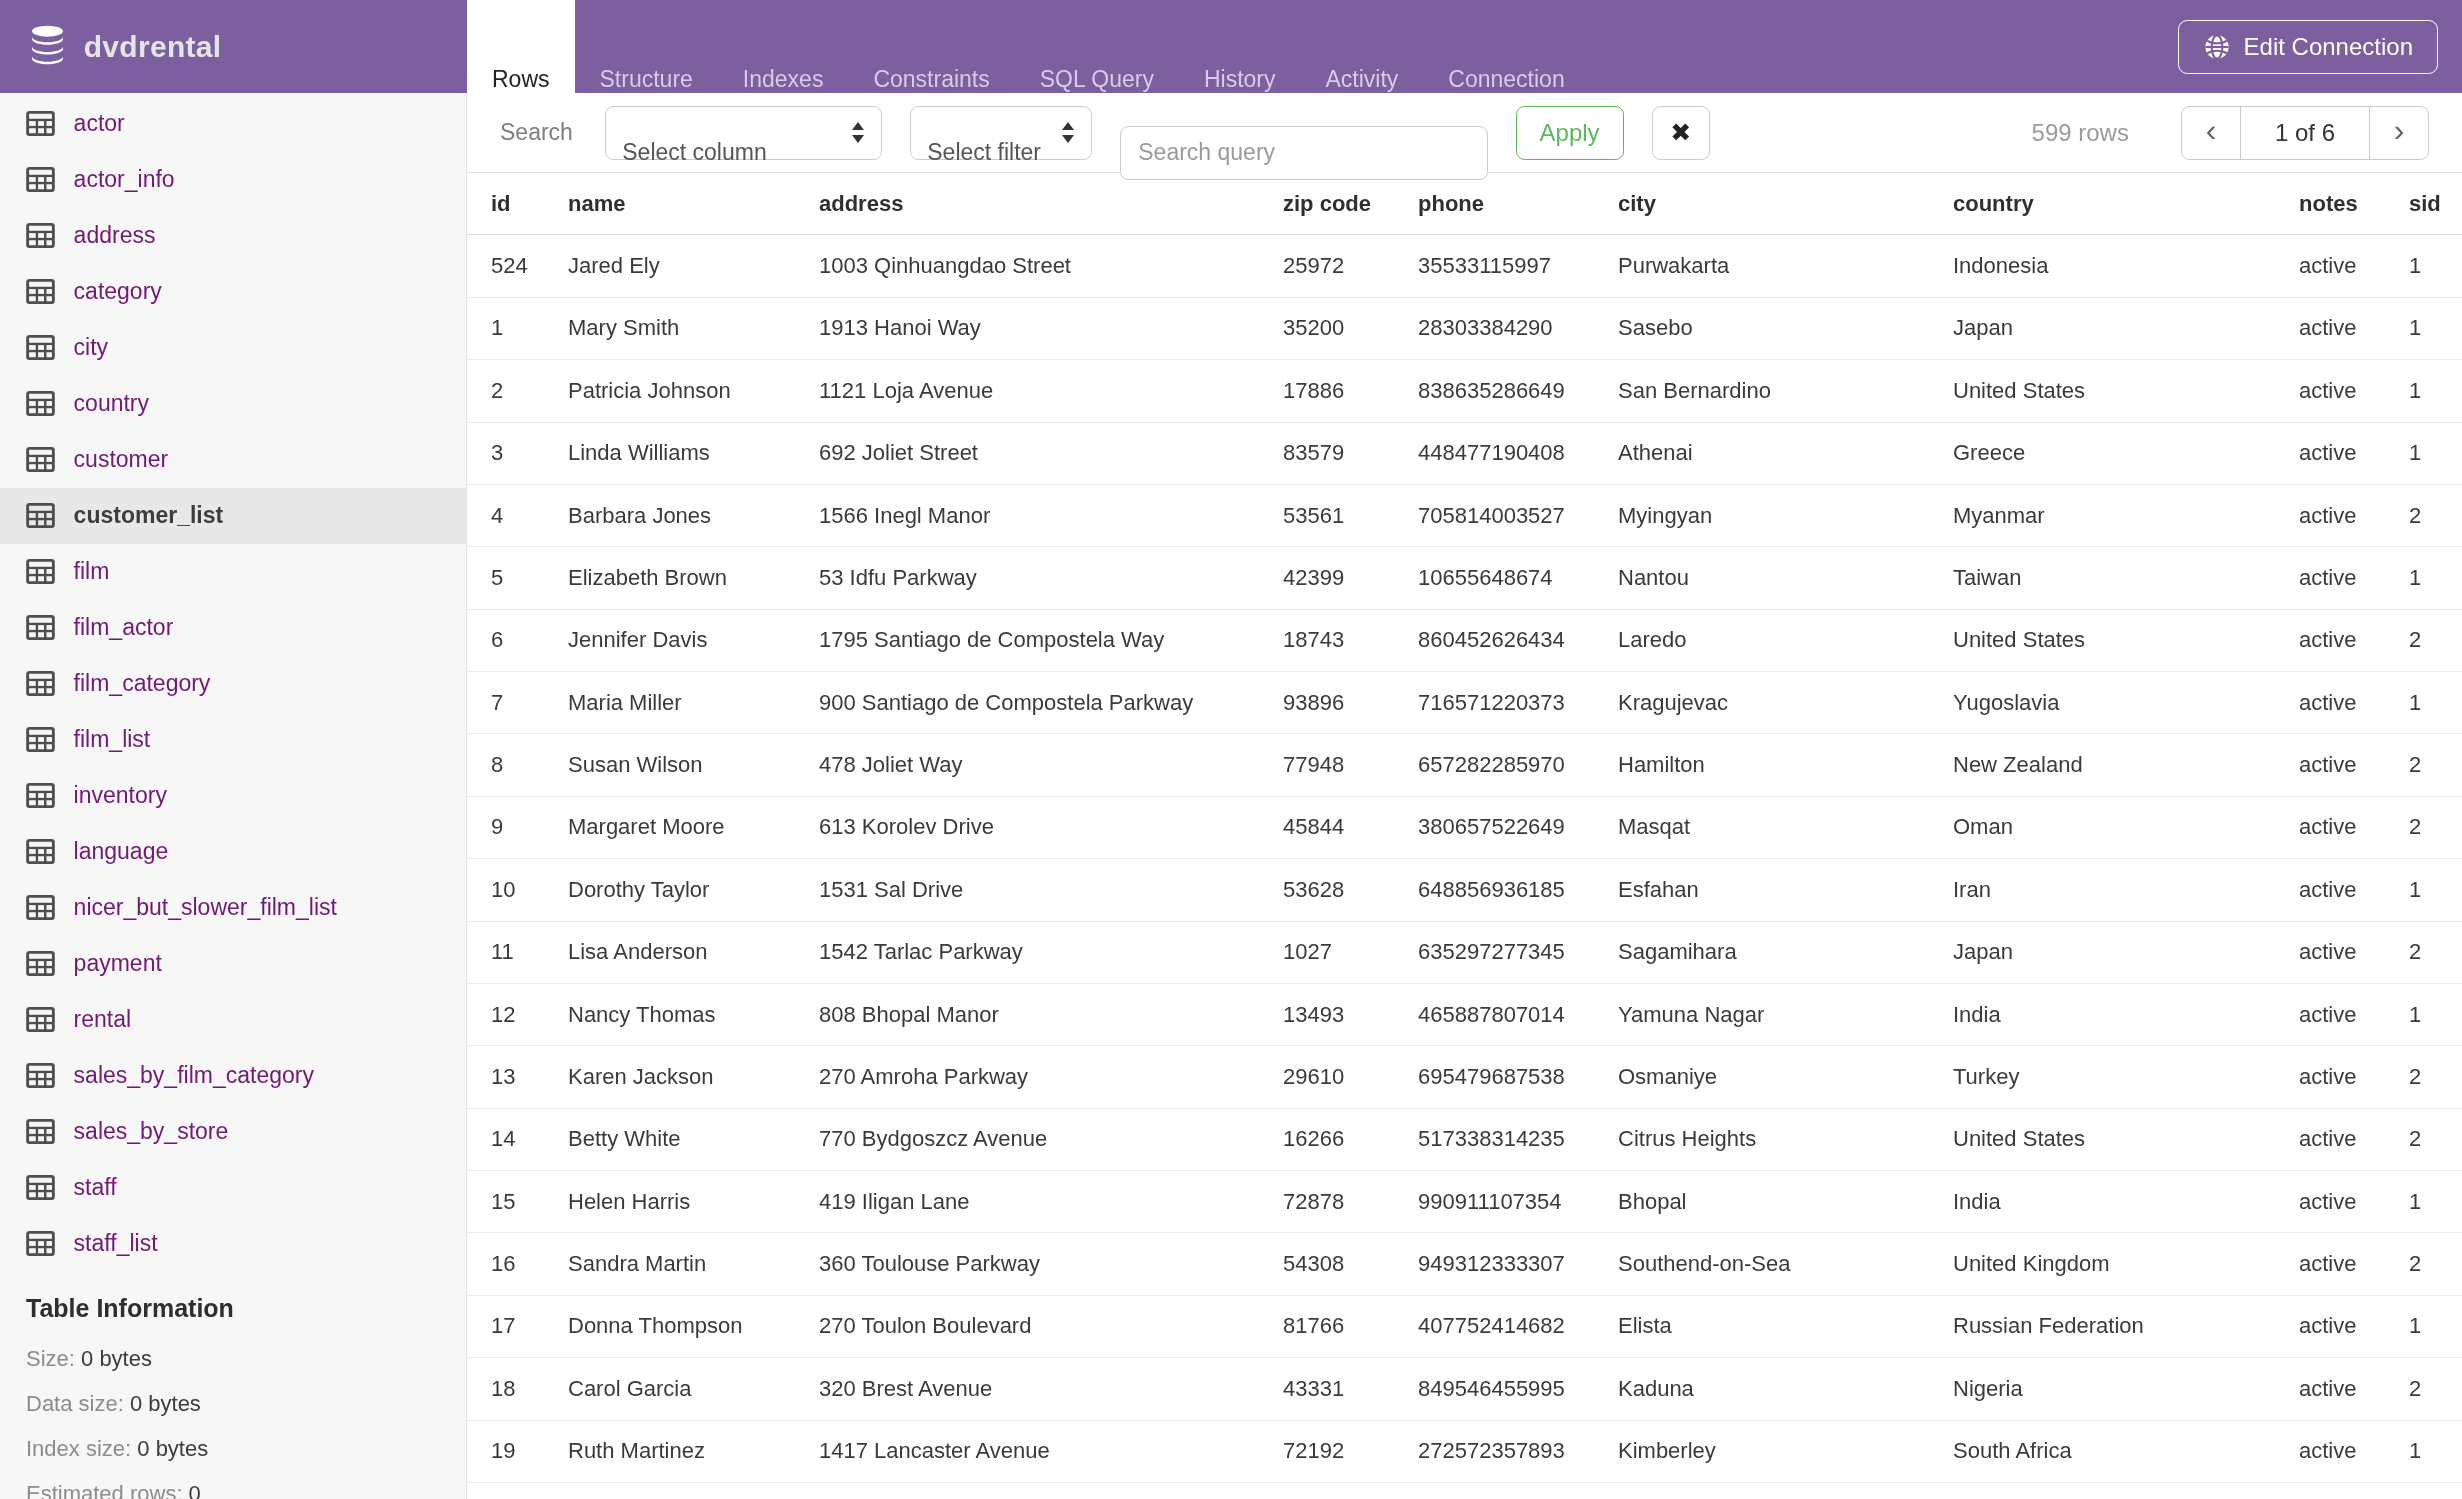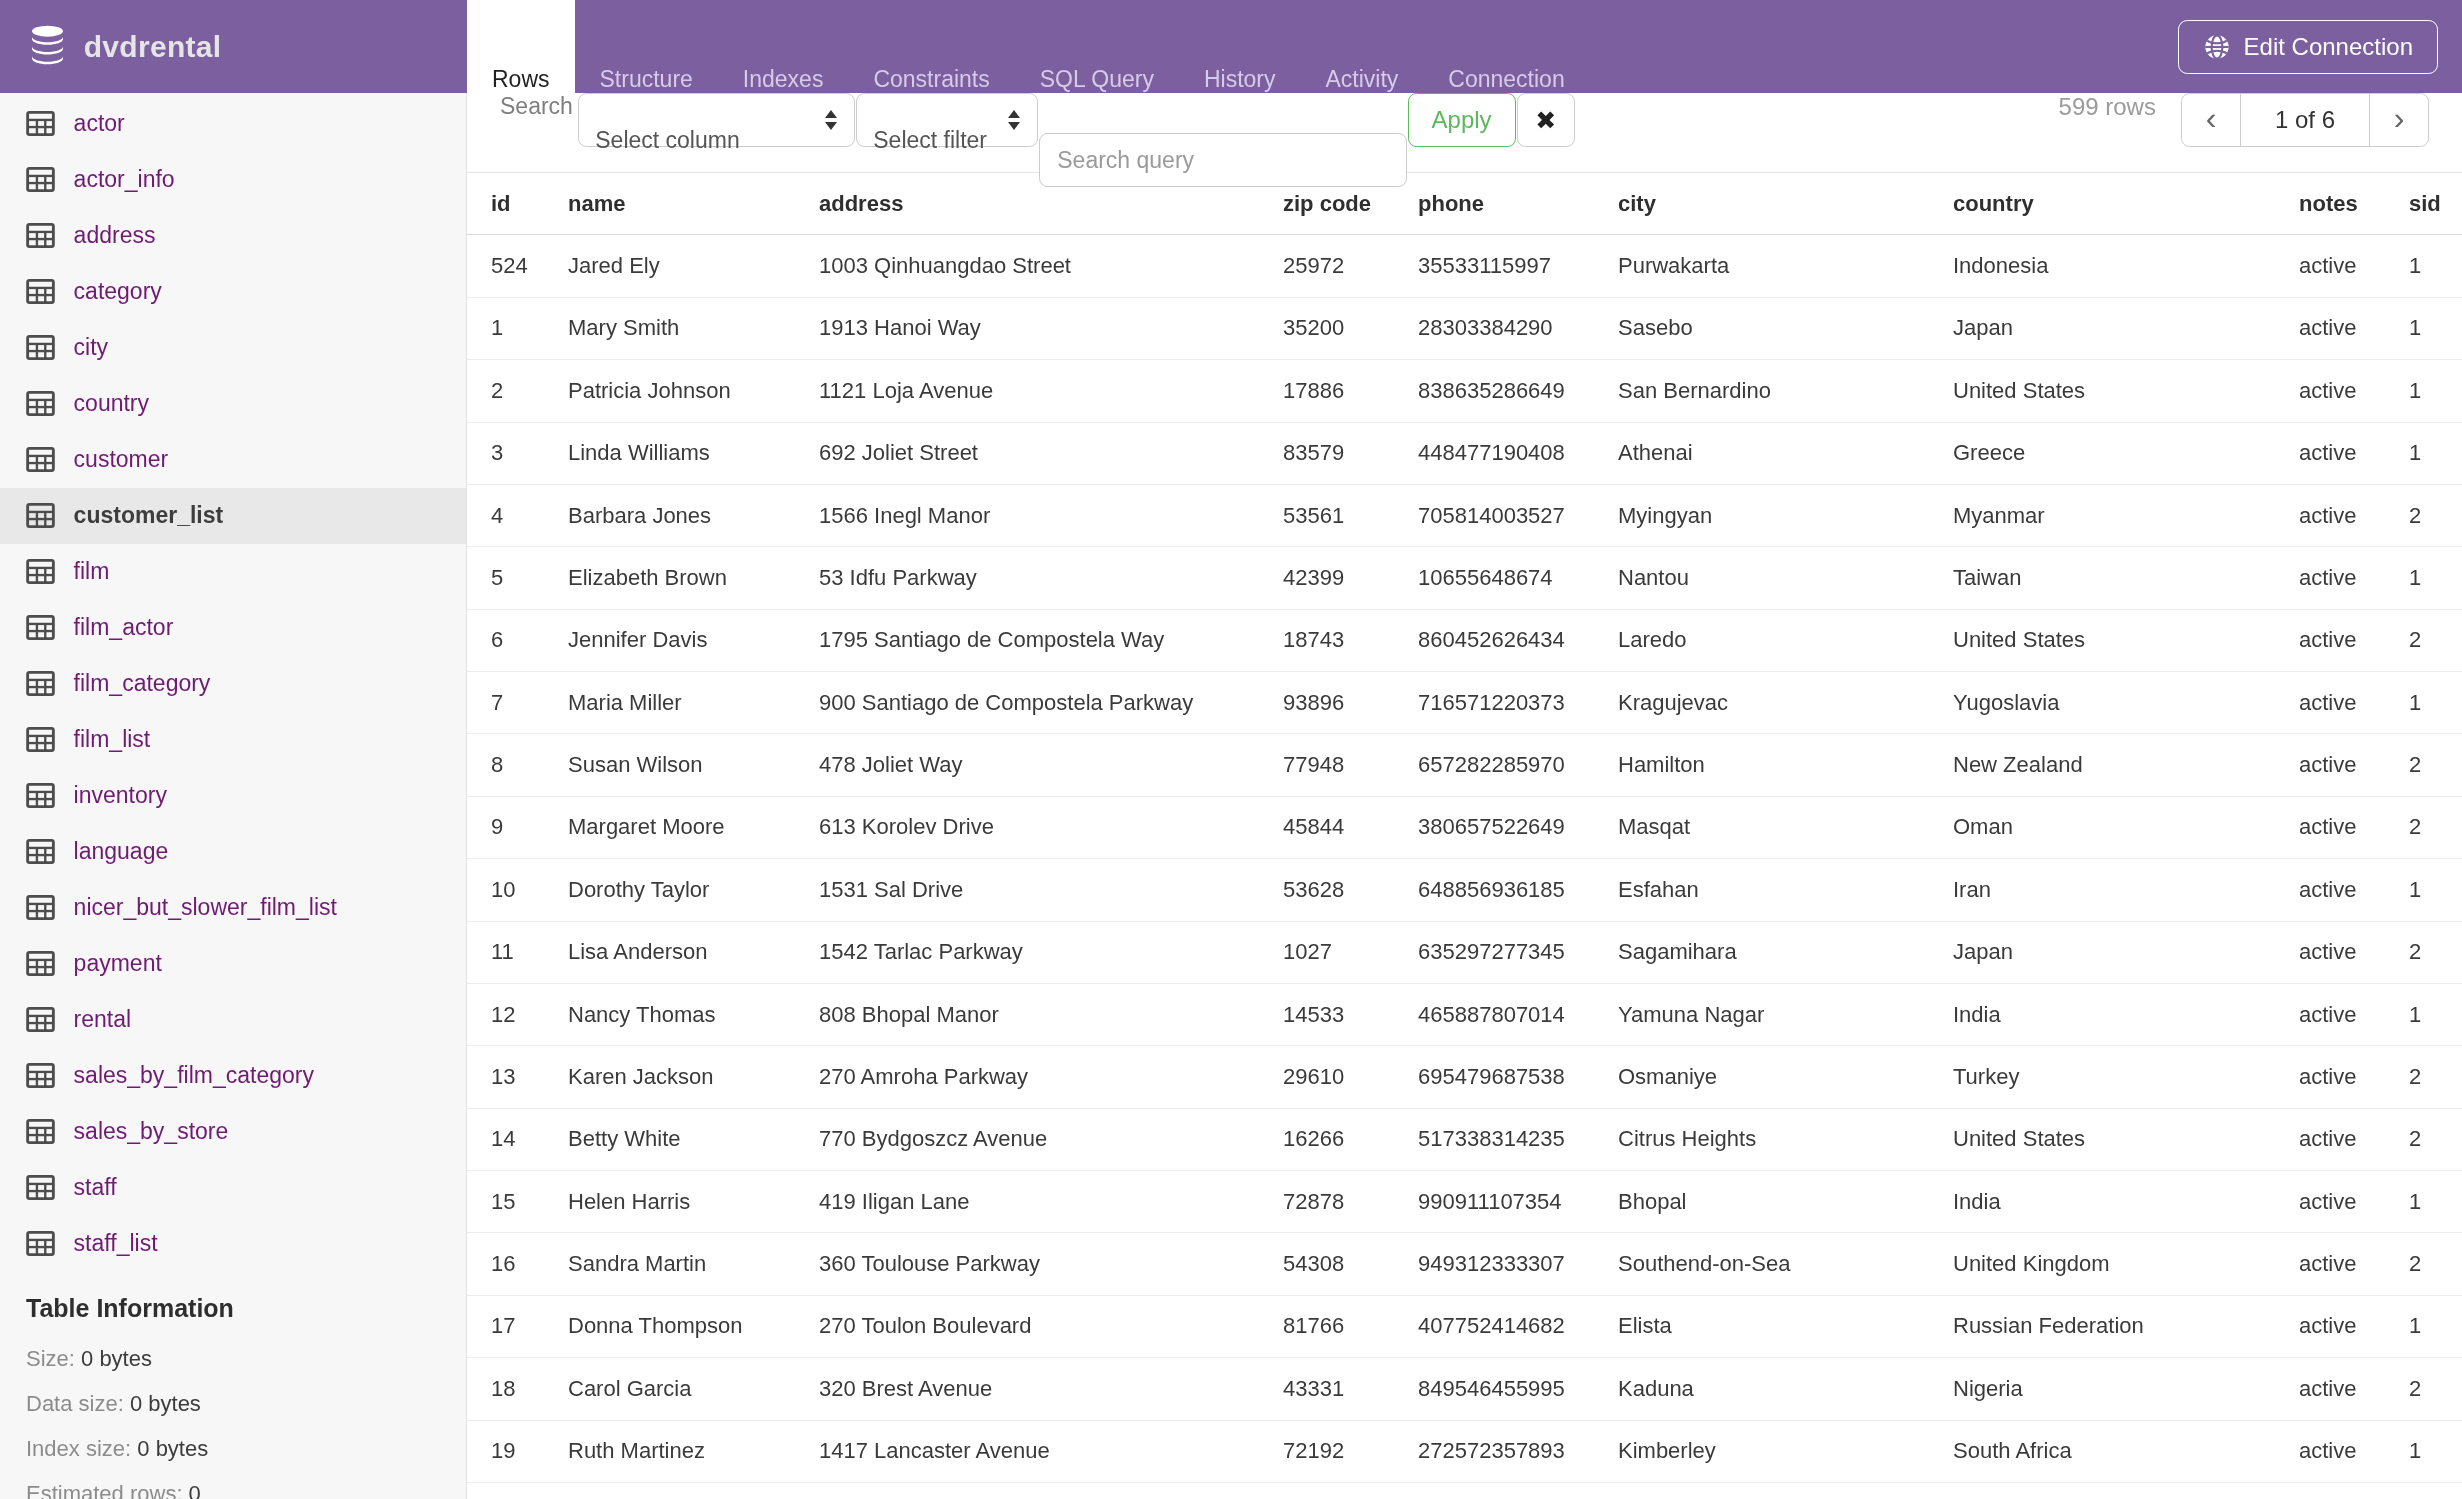--- a/index.html
+++ b/index.html
@@ -61,21 +61,21 @@
   .tbl-icon{flex:0 0 auto;display:flex;align-items:center;}
   .table-info{margin-top:22px;padding:0 26px;}
   .table-info h3{font-size:25px;margin:0 0 13px 0;color:#2e2e2e;}
   .info-row{font-size:22px;line-height:45px;white-space:nowrap;}
   .info-label{color:var(--text-gray);}
   .info-value{color:#3c3c3c;}
 
   
   .main{position:absolute;top:93px;left:467px;width:1995px;height:1407px;background:#fff;}
   .toolbar{
-    height:80px;display:flex;align-items:flex-start;gap:1px;
+    height:80px;display:flex;align-items:center;gap:28px;
     padding:0 33px;border-bottom:0.9px solid var(--border-light);
   }
   .search-label{color:#7e7e7e;font-size:23px;margin-right:3.7px;}
   .select{
     height:54px;border:0.9px solid var(--input-border);border-radius:8.4px;background:#fff;
     display:flex;align-items:center;padding:0 16.7px;font-size:23px;color:#555;
     cursor:pointer;
   }
   .select.col{width:277px;}
   .select.filter{width:182px;}
@@ -680,21 +680,21 @@
           <td>635297277345</td>
           <td>Sagamihara</td>
           <td>Japan</td>
           <td>active</td>
           <td>2</td>
         </tr>
         <tr>
           <td>12</td>
           <td>Nancy Thomas</td>
           <td>808 Bhopal Manor</td>
-          <td>14533</td>
+          <td>13493</td>
           <td>465887807014</td>
           <td>Yamuna Nagar</td>
           <td>India</td>
           <td>active</td>
           <td>1</td>
         </tr>
         <tr>
           <td>13</td>
           <td>Karen Jackson</td>
           <td>270 Amroha Parkway</td>

